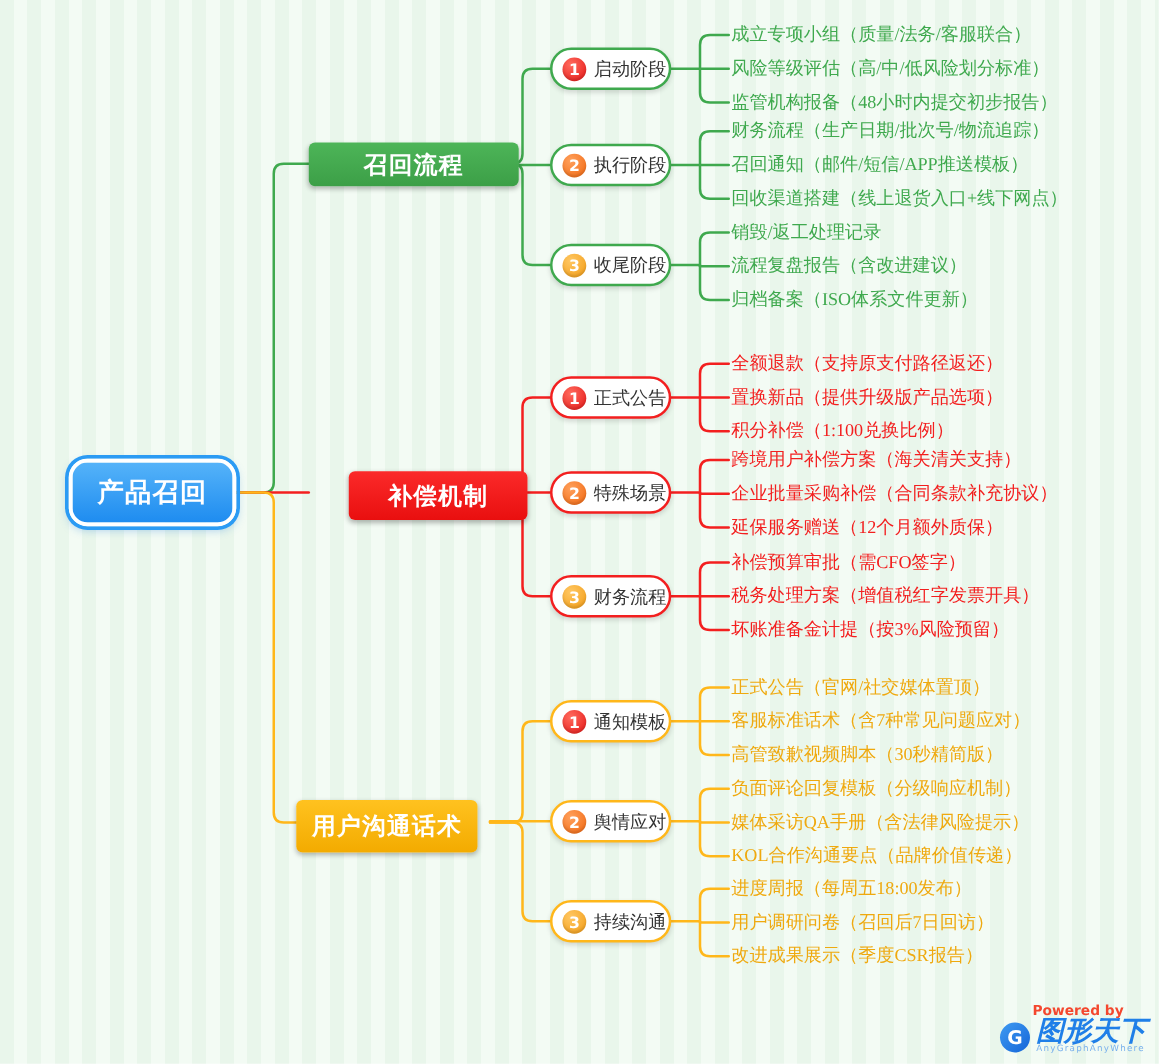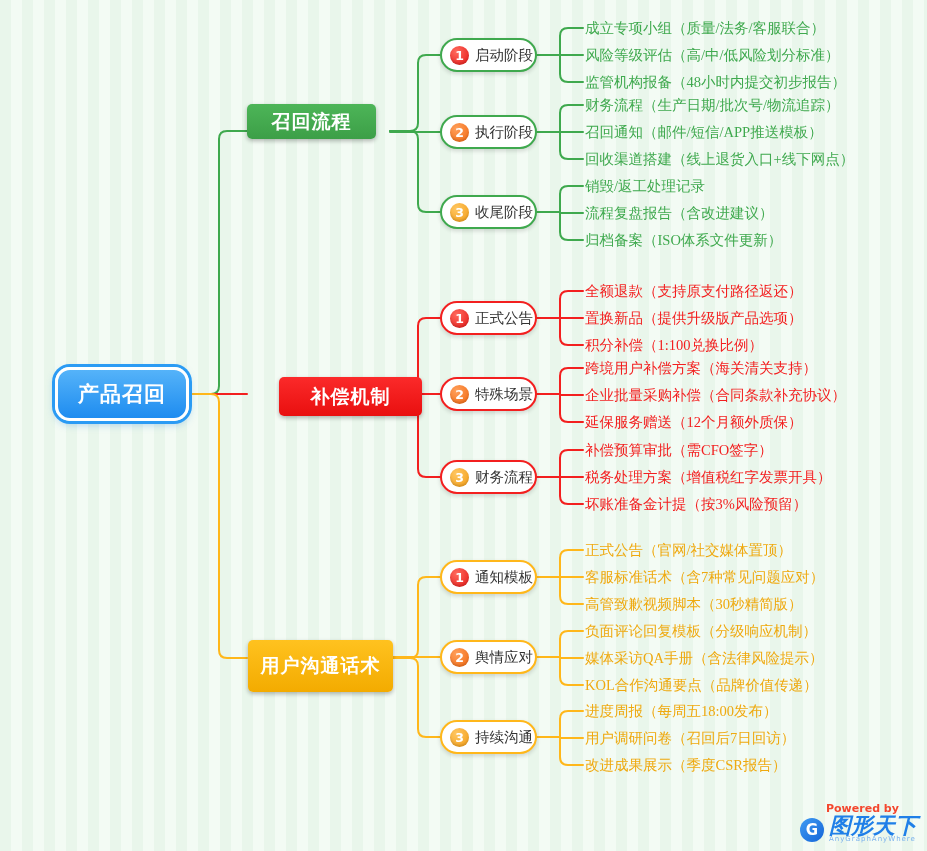--- a/index.html
+++ b/index.html
@@ -22,23 +22,23 @@
     box-shadow:0 0 0 3px var(--blue,#2b9bf4), 0 3px 8px rgba(30,120,220,.35);
     color:#fff; font-weight:bold; font-size:21px;
     display:flex; align-items:center; justify-content:center; letter-spacing:1px;
     cursor:pointer;
   }
   .branch {
     position:absolute; z-index:2; color:#fff; font-weight:bold; font-size:19px;
     display:flex; align-items:center; justify-content:center; border-radius:5px;
     box-shadow:0 2px 4px rgba(0,0,0,.28); letter-spacing:1px; cursor:pointer;
   }
-  #branch-recall { left:247px; top:104px; width:129px; height:35px; background:linear-gradient(180deg,#4db558,#3c9f47);text-align:center; }
+  #branch-recall { left:247px; top:114px; width:168px; height:35px; background:linear-gradient(180deg,#4db558,#3c9f47);text-align:center; }
   #branch-comp   { left:247px; top:377px; width:143px; height:39px; background:linear-gradient(180deg,#fb2a2a,#e90f0f);margin-left:32px; }
-  #branch-comm   { left:248px; top:640px; width:145px; height:52px; background:linear-gradient(180deg,#ffc21f,#f3ab00); }
+  #branch-comm   { left:237px; top:640px; width:145px; height:42px; background:linear-gradient(180deg,#ffc21f,#f3ab00); }
 
   .pill {
     position:absolute; left:440px; width:97px; height:34px; z-index:2; box-sizing:border-box;
     background:#fff; border-radius:17px; display:flex; align-items:center; gap:6px;
     padding:0 6px 0 8px; box-shadow:0 2px 4px rgba(0,0,0,.15); cursor:pointer;
   }
   .pill.g { border:2px solid var(--green,#3fa94e); }
   .pill.r { border:2px solid var(--red,#f31f1f); }
   .pill.y { border:2px solid var(--yellow,#ffb71a); }
   .badge {

